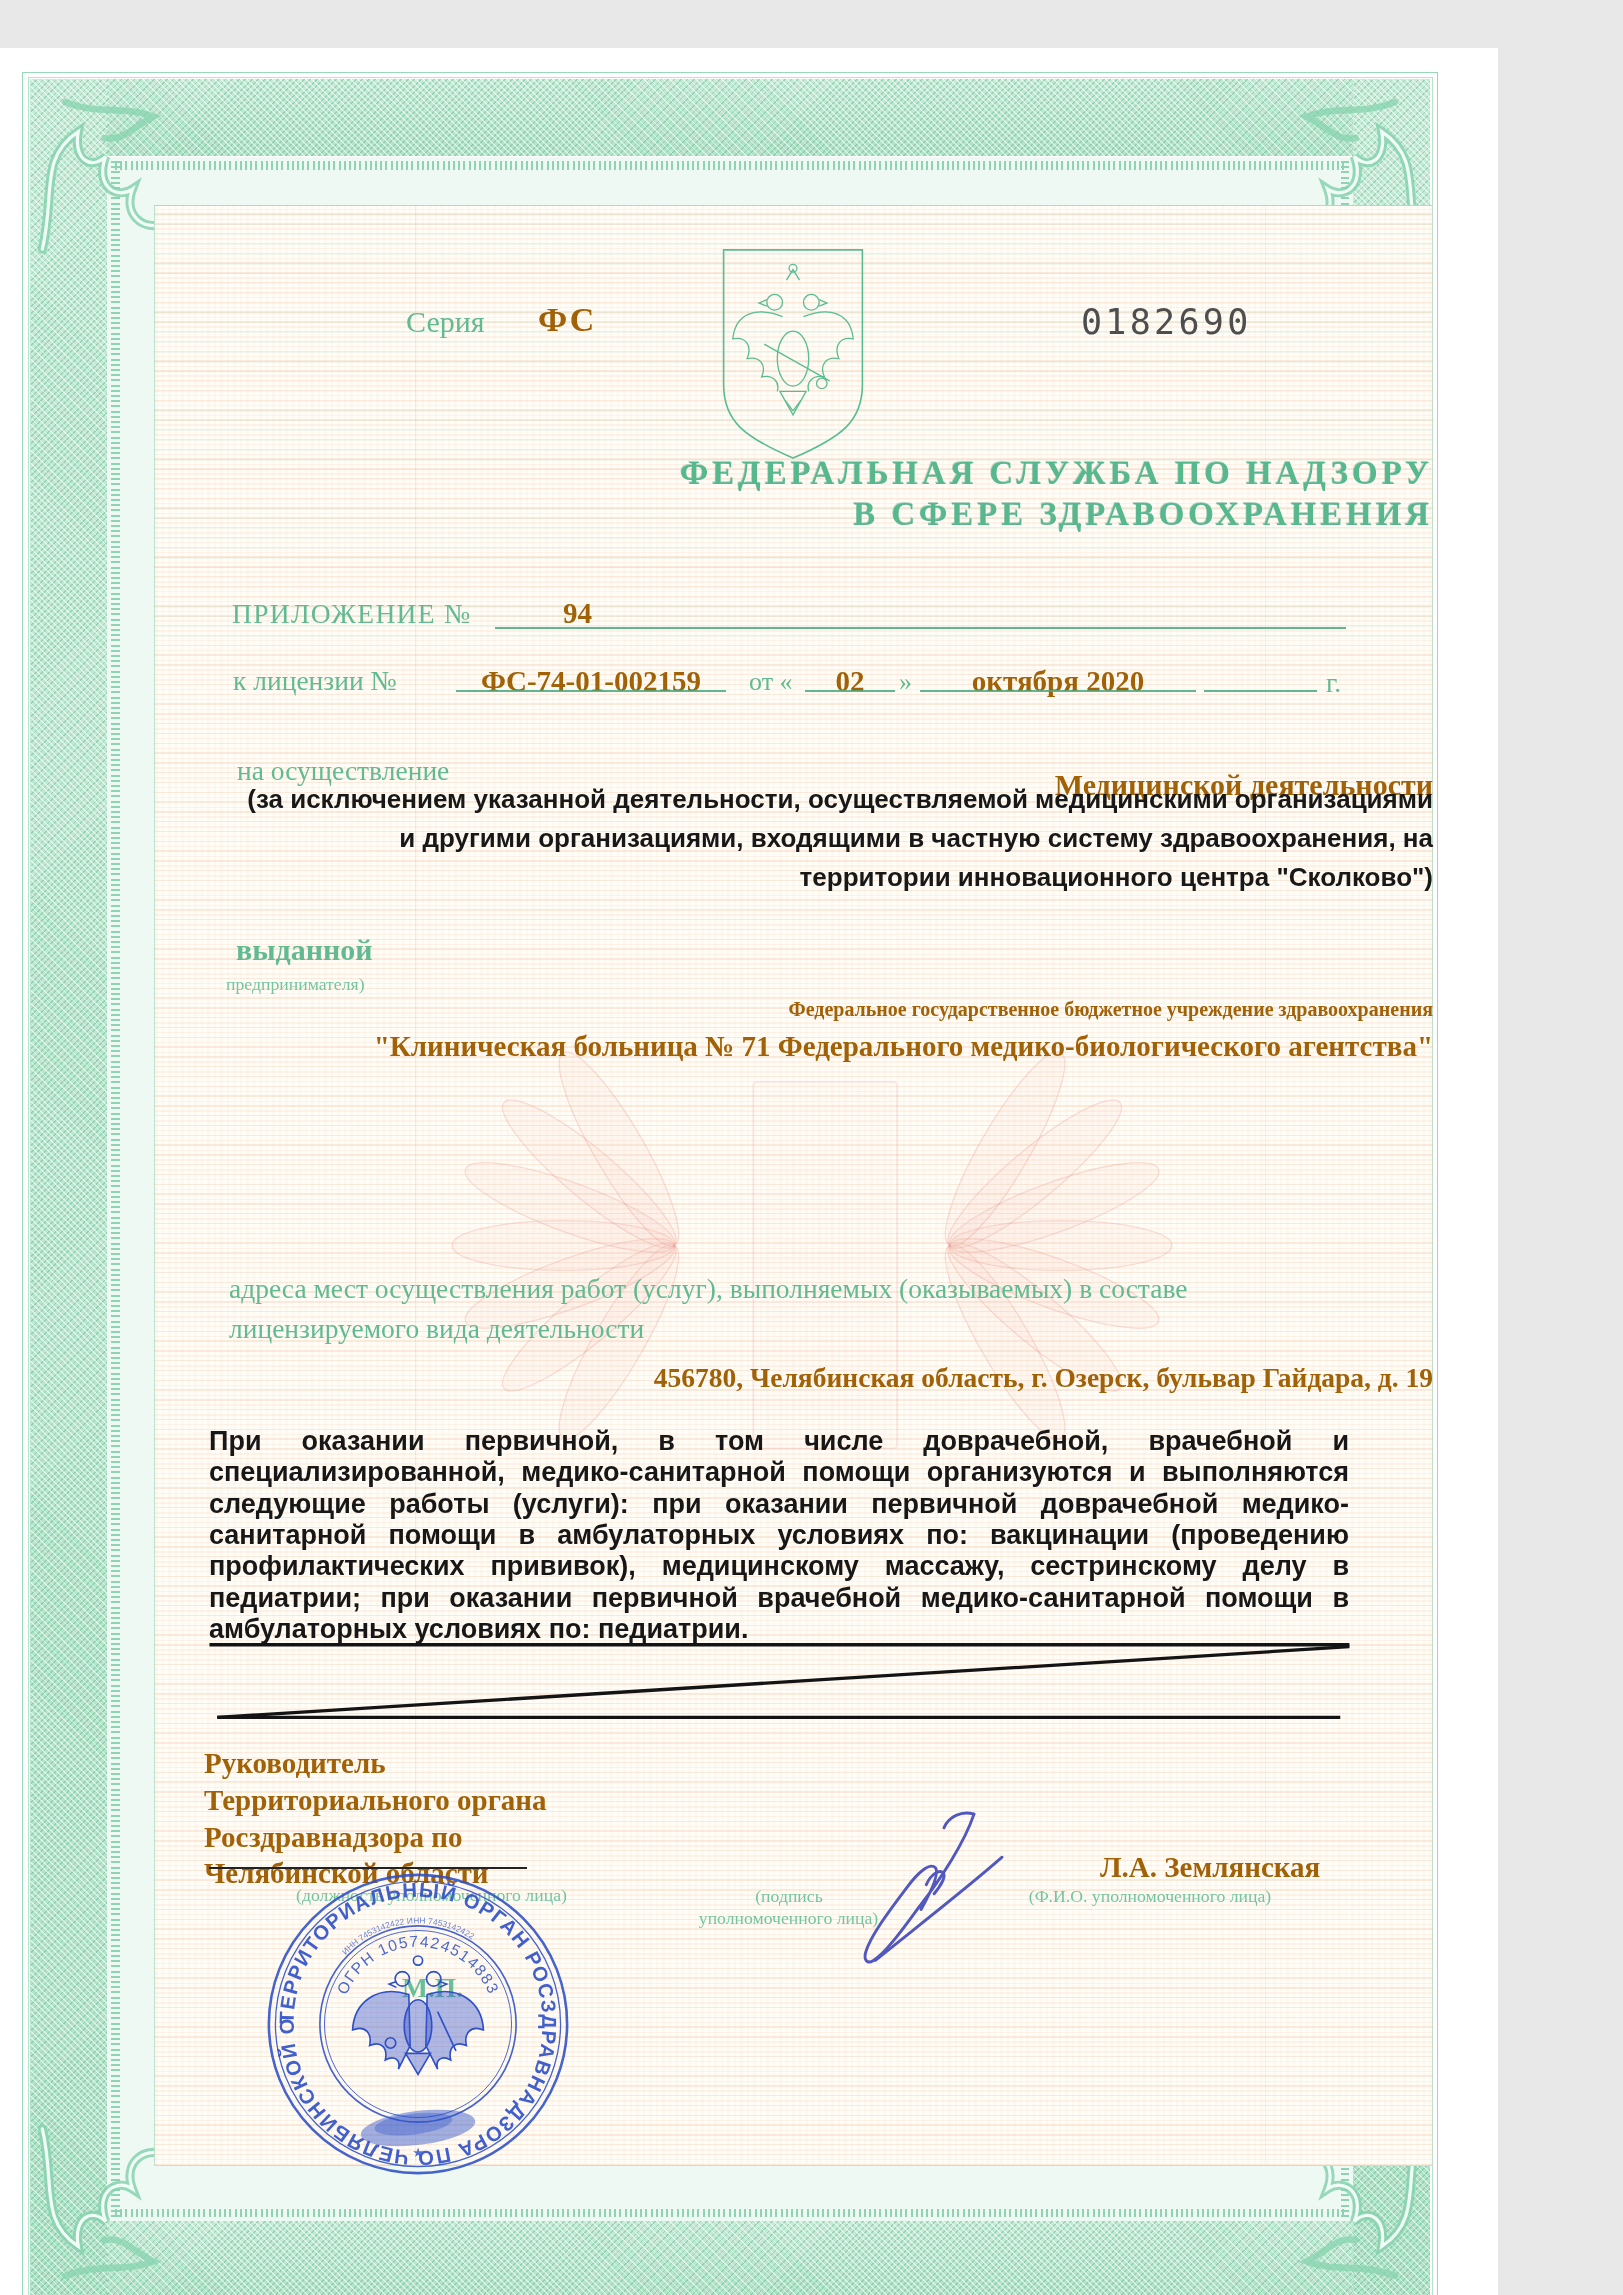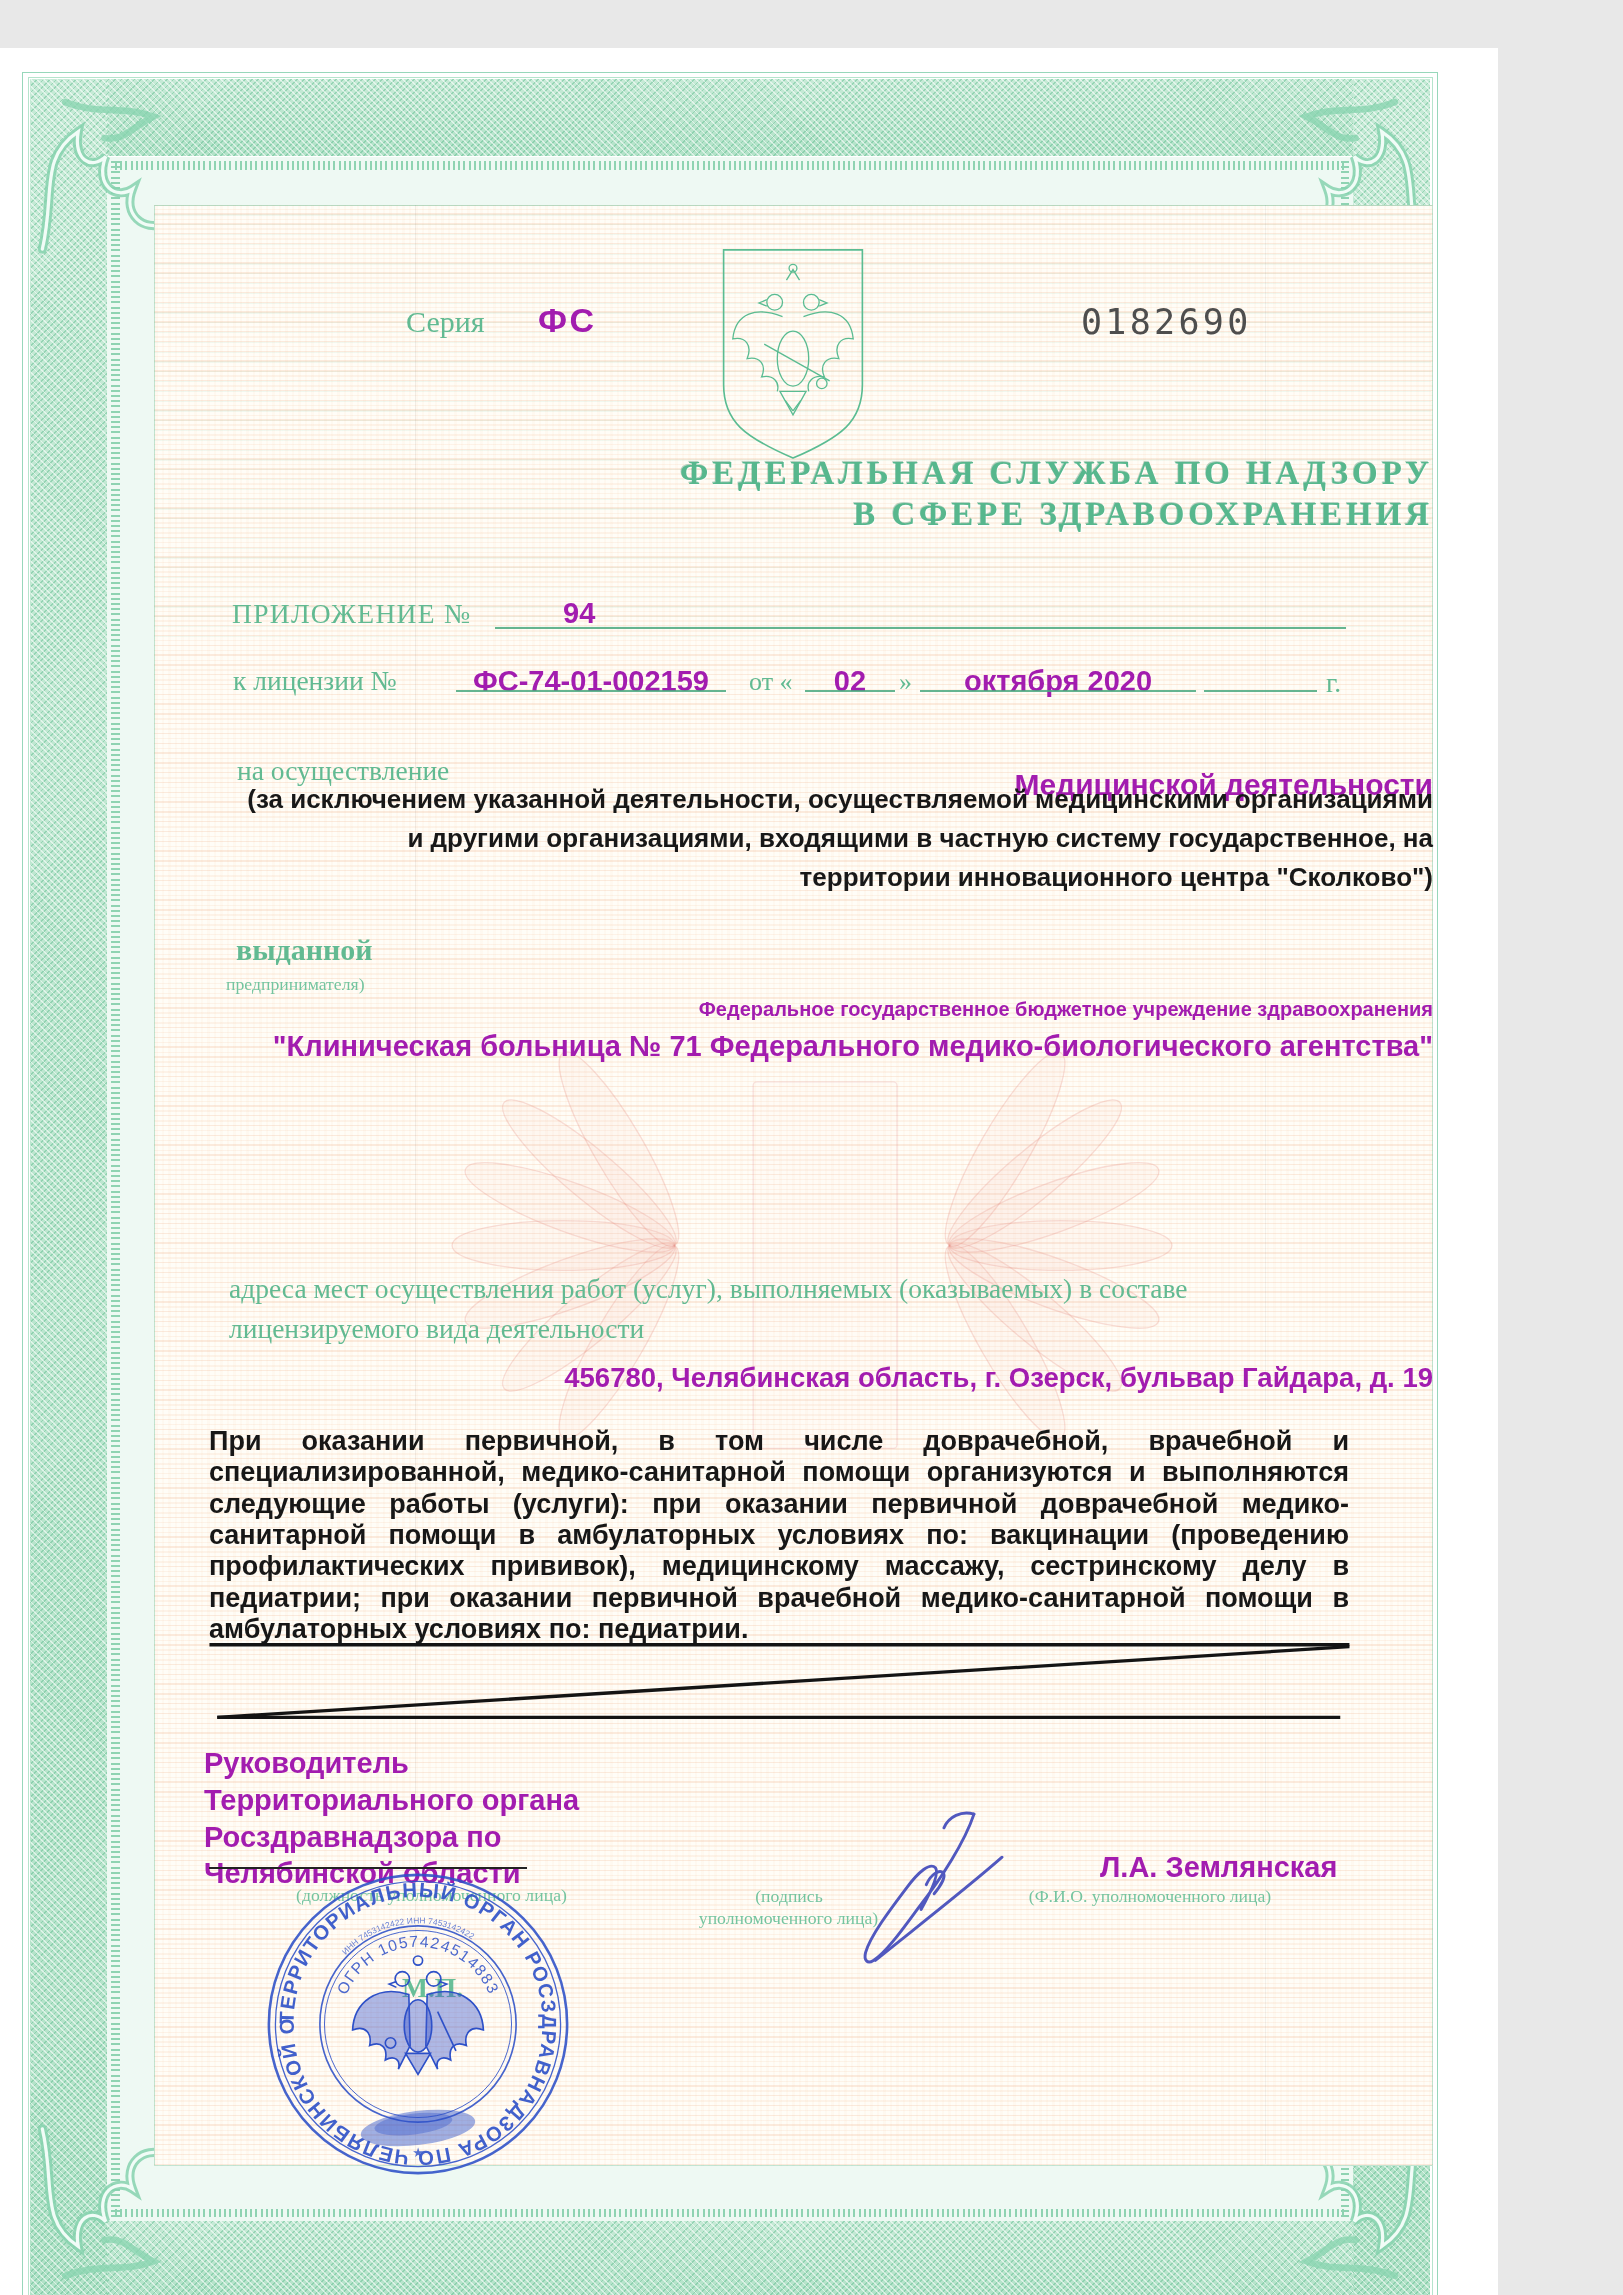--- a/index.html
+++ b/index.html
@@ -27,21 +27,21 @@
         repeating-linear-gradient(0deg, rgba(233,151,100,.18) 0 1.3px, rgba(0,0,0,0) 1.3px 9.8px),
         repeating-linear-gradient(0deg, rgba(0,0,0,0) 0 4.6px, rgba(240,170,120,.12) 4.6px 5.9px, rgba(0,0,0,0) 5.9px 9.8px),
         repeating-linear-gradient(90deg, rgba(240,170,120,.05) 0 2.6px, rgba(0,0,0,0) 2.6px 6.5px);
       border:0.7px solid rgba(120,200,165,.45);}
   .green-rows{position:absolute;left:154px;top:157px;width:1277px;height:432px;
       background:repeating-linear-gradient(0deg, rgba(120,200,165,.10) 0 1.3px, rgba(0,0,0,0) 1.3px 9.8px);}
   .foldline{position:absolute;top:157px;height:1959px;width:1.3px;background:rgba(90,90,90,.08);}
   
   .gserif{font-family:"Liberation Serif",serif;color:#62ba92;}
   .gserif-sm{font-family:"Liberation Serif",serif;color:#74c49f;}
-  .bold{font-family:Liberation Sans, sans-serif;font-weight:bold;color:#a21caf;}
+  .bold{font-family:Liberation Serif, serif;font-weight:bold;color:#a16207;}
   .cwide{left:157px;width:1276px;text-align:right;}
   .uline{position:absolute;height:2px;background:#4aa87e;opacity:.85;}
   .header-engraved{font-family:"Liberation Serif",serif;font-weight:bold;color:#57b78d;
       letter-spacing:3.9px;text-shadow:0.7px 0.7px 0 rgba(255,255,255,.7), -0.7px -0.7px 0 rgba(47,134,99,.35);}
   .serial{font-family:"DejaVu Sans Mono",monospace;color:#4e4e4e;letter-spacing:3.3px;font-size:35px;font-weight:500;}
   .works-line{position:absolute;left:209px;width:1140px;height:31px;font-family:"Liberation Sans",sans-serif;
       font-weight:bold;color:#171717;font-size:27px;white-space:nowrap;}
   .works-just{white-space:normal;text-align:justify;text-align-last:justify;}
   .ruling{position:absolute;height:2px;background:#222;}
   .scanline-b{position:absolute;left:11.8px;top:2279px;width:1605px;height:2px;background:rgba(90,90,90,.38);}
@@ -156,21 +156,21 @@
   <div class="uline" style="left:805px;top:642px;width:90px;"></div>
   <div class="abs gserif" style="left:899px;top:619px;font-size:26px;">»</div>
   <div class="abs bold" style="left:920px;top:617px;width:276px;text-align:center;font-size:29px;">октября 2020</div>
   <div class="uline" style="left:920px;top:642px;width:276px;"></div>
   <div class="uline" style="left:1204px;top:642px;width:113px;"></div>
   <div class="abs gserif" style="left:1326px;top:619px;font-size:27.5px;">г.</div>
 
   <div class="abs gserif" style="left:237px;top:707px;font-size:27.5px;">на осуществление</div>
   <div class="abs cwide bold" style="top:720px;font-size:30px;">Медицинской деятельности</div>
   <div class="abs cwide" style="top:736px;font-size:26px;font-weight:700;color:#181818;top:736px;">(за исключением указанной деятельности, осуществляемой медицинскими организациями</div>
-  <div class="abs cwide" style="top:775px;font-size:26px;font-weight:700;color:#181818;">и другими организациями, входящими в частную систему государственное, на</div>
+  <div class="abs cwide" style="top:775px;font-size:26px;font-weight:700;color:#181818;">и другими организациями, входящими в частную систему здравоохранения, на</div>
   <div class="abs cwide" style="top:814px;font-size:26px;font-weight:700;color:#181818;">территории инновационного центра "Сколково")</div>
 
   <div class="abs gserif" style="left:236px;top:885px;font-size:30px;font-weight:bold;">выданной</div>
   <div class="abs gserif-sm" style="left:226px;top:926px;font-size:17.7px;">предпринимателя)</div>
   <div class="abs cwide bold" style="top:950px;font-size:20px;">Федеральное государственное бюджетное учреждение здравоохранения</div>
   <div class="abs cwide bold" style="top:982px;font-size:29px;">"Клиническая больница № 71 Федерального медико-биологического агентства"</div>
 
   <div class="abs gserif" style="left:229px;top:1225px;font-size:27.5px;">адреса мест осуществления работ (услуг), выполняемых (оказываемых) в составе</div>
   <div class="abs gserif" style="left:229px;top:1265px;font-size:27.5px;">лицензируемого вида деятельности</div>
   <div class="abs cwide bold" style="top:1314px;font-size:27.5px;">456780, Челябинская область, г. Озерск, бульвар Гайдара, д. 19</div>

